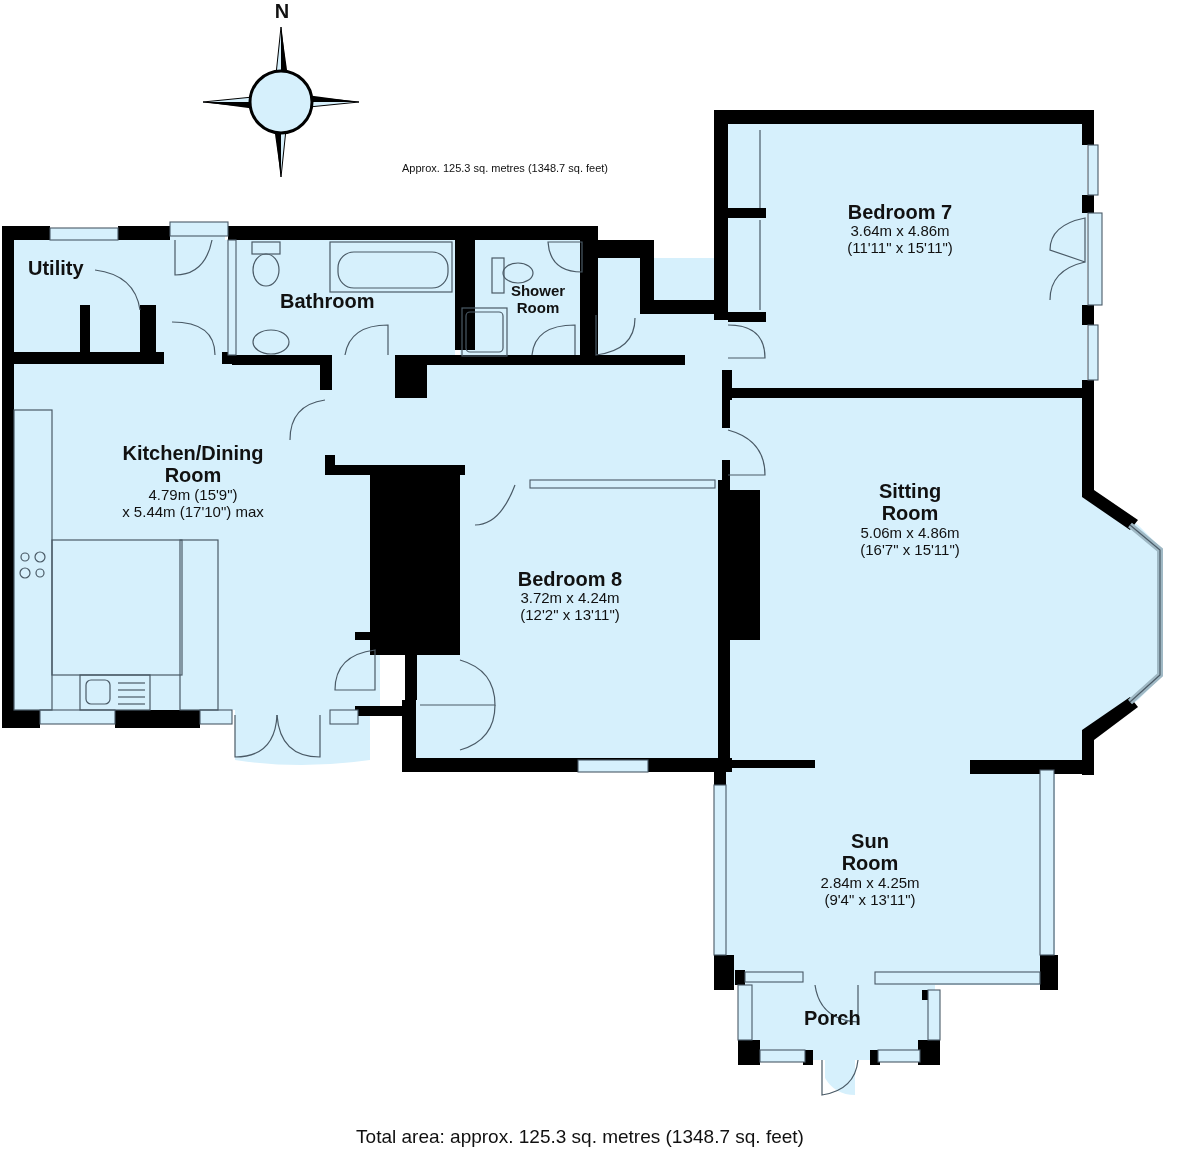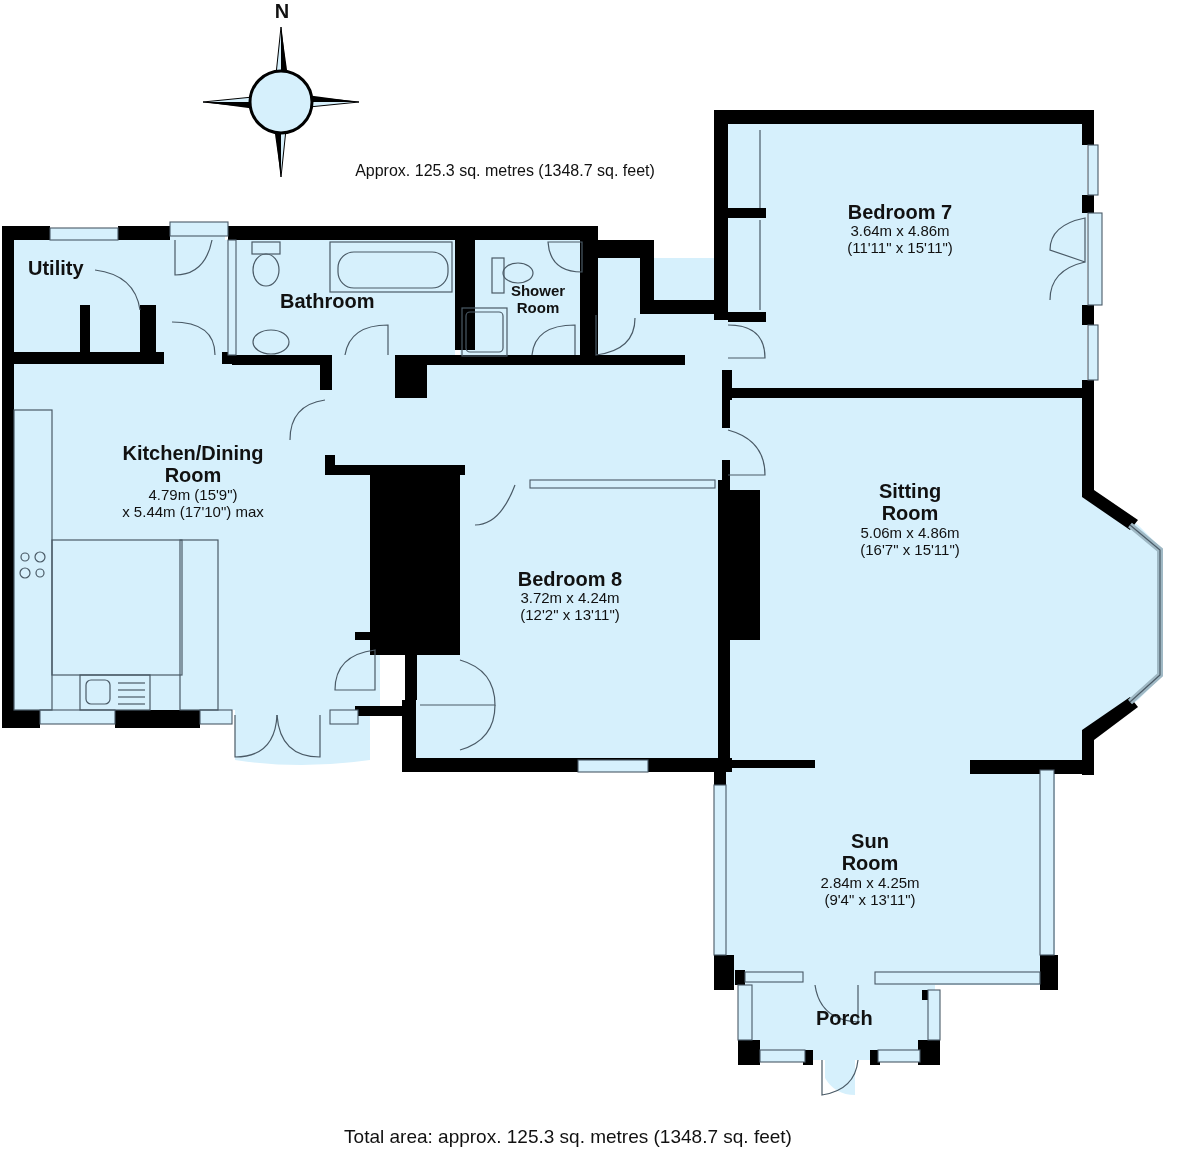--- a/index.html
+++ b/index.html
@@ -7,21 +7,21 @@
   #plan { position: absolute; left: 0; top: 0; width: 1177px; height: 1155px; }
   .fill { fill: #d6f0fc; }
   .wall { fill: #000000; }
   .line { fill: none; stroke: #4a5a66; stroke-width: 1.2; }
   .win { fill: #d6f0fc; stroke: #4a5a66; stroke-width: 1.1; }
   .txt { position: absolute; text-align: center; color: #111; line-height: 1.12; white-space: nowrap; }
   .dim { font-size: 15px; }
   .roomname { font-weight: bold; font-size: 20px; }
   .small-name { font-weight: bold; font-size: 15px; }
   .heading { font-weight: bold; font-size: 23px; }
-  .sub { font-size: 16px; }
+  .sub { font-size: 11px; }
   .total { font-size: 19px; }
   .north { font-weight: bold; font-size: 20px; }
 </style>
 </head>
 <body>
 
 <svg id="plan" viewBox="0 0 1177 1155" xmlns="http://www.w3.org/2000/svg">
 
   <g>
     <rect class="fill" x="10" y="232" width="215" height="130"></rect>
@@ -238,15 +238,15 @@
   <div class="dim">(12'2" x 13'11")</div>
 </div>
 
 <div class="txt" style="left:790px; top:830px; width:160px;">
   <div class="roomname">Sun</div>
   <div class="roomname">Room</div>
   <div class="dim">2.84m x 4.25m</div>
   <div class="dim">(9'4" x 13'11")</div>
 </div>
 
-<div class="txt roomname" style="left:804px; top:1007px;margin-left:12px;">Porch</div>
-
-<div class="txt total" style="left:248px; top:1126px; width:640px;">Total area: approx. 125.3 sq. metres (1348.7 sq. feet)</div>
+<div class="txt roomname" style="left:804px; top:1007px;">Porch</div>
+
+<div class="txt total" style="left:260px; top:1126px; width:640px;">Total area: approx. 125.3 sq. metres (1348.7 sq. feet)</div>
 
 </body></html>

